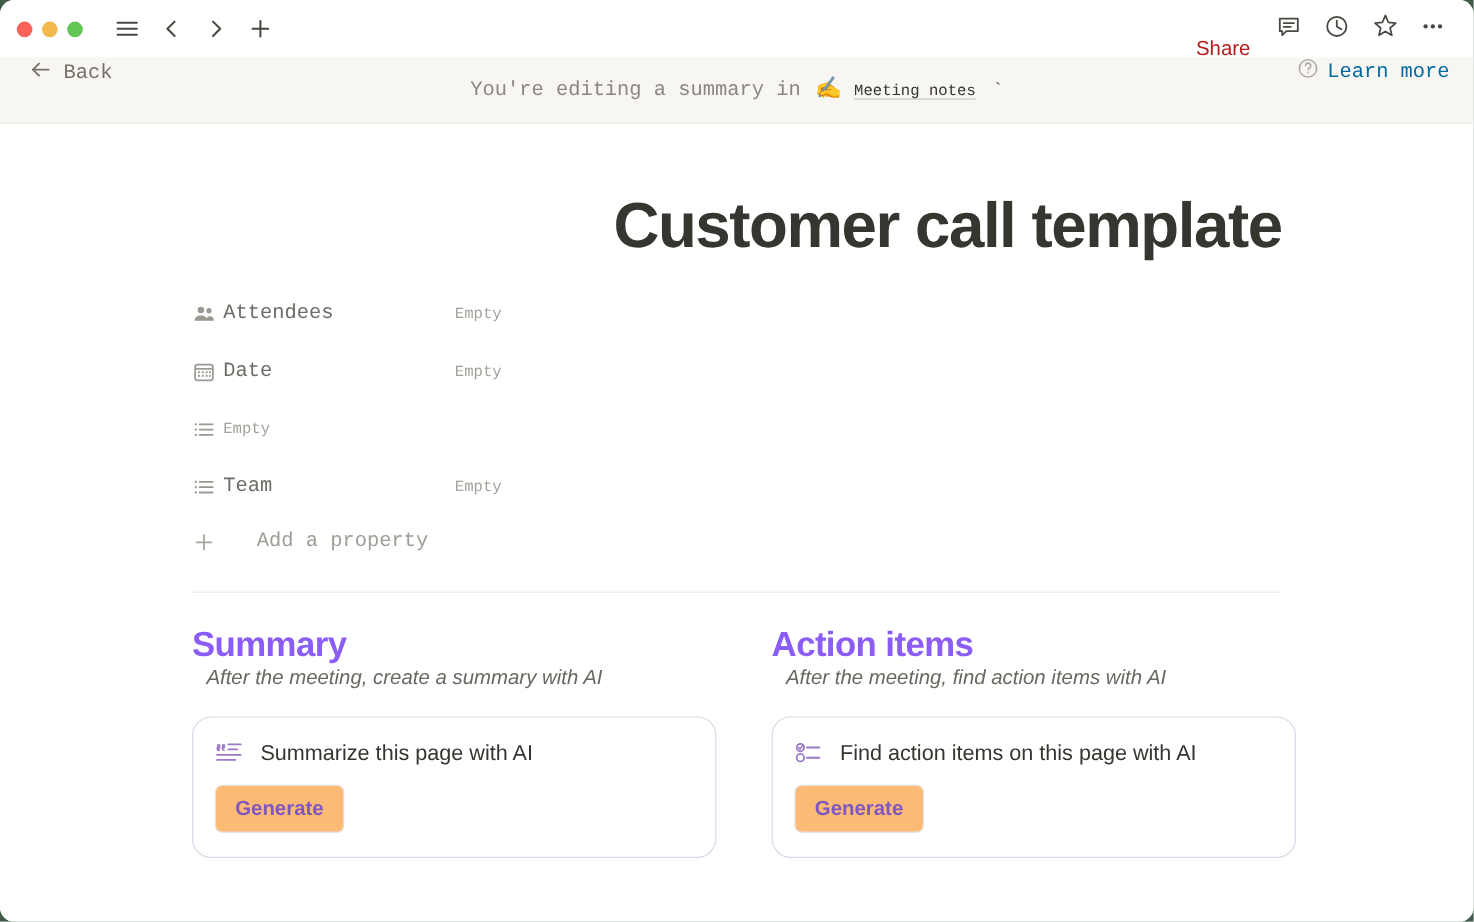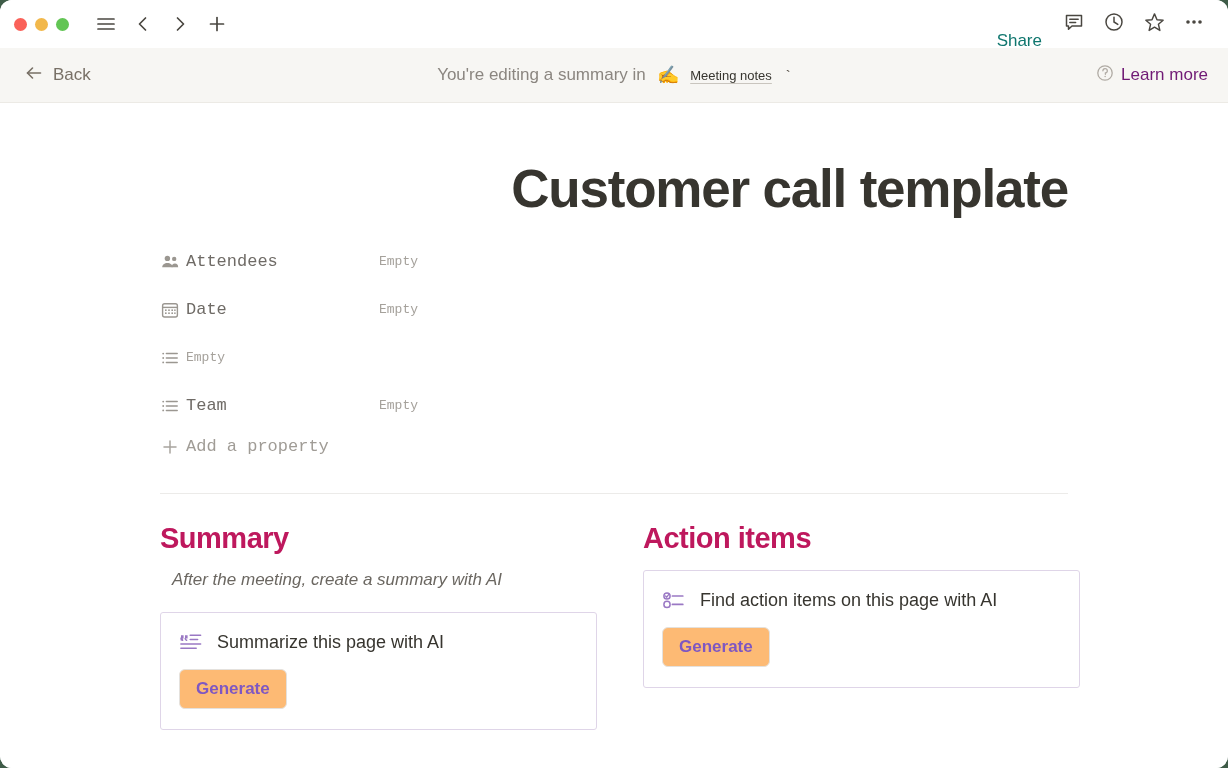--- a/index.html
+++ b/index.html
@@ -72,21 +72,21 @@
 
   .tb-right {
     margin-left: auto;
     display: flex;
     align-items: center;
     gap: 4px;
   }
 
   .share-btn {
     font-size: 17px;
-    color: #0f766e;
+    color: #b91c1c;
     padding: 5px 10px;
     border-radius: 6px;
     cursor: pointer;
     white-space: nowrap;
     margin-top: 33px;
   }
 
   .tb-icon-btn {
     width: 36px;
     height: 34px;
@@ -97,23 +97,24 @@
     cursor: pointer;
   }
 
   
   .banner {
     height: 55px;
     flex: 0 0 55px;
     background: #f7f6f3;
     border-bottom: 1px solid #eceae5;
     display: flex;
-    align-items: center;
+    align-items: flex-start;
     padding: 0 20px 0 24px;
     position: relative;
+    font-family: Liberation Mono, monospace;
   }
 
   .back-btn {
     display: flex;
     align-items: center;
     gap: 9px;
     color: #787066;
     font-size: 17px;
     cursor: pointer;
     z-index: 2;
@@ -157,21 +158,21 @@
     font-size: 15px;
     color: #504a41;
     margin-left: 6px;
   }
 
   .learn-more {
     margin-left: auto;
     display: flex;
     align-items: center;
     gap: 7px;
-    color: #701a75;
+    color: #0369a1;
     font-size: 17px;
     cursor: pointer;
     z-index: 2;
   }
 
   
   .page {
     flex: 1 1 auto;
     background: #ffffff;
     overflow: hidden;
@@ -221,23 +222,24 @@
     flex: 0 0 193px;
   }
 
   .prop-value {
     font-size: 13px;
     color: #a5a19b;
   }
 
   .add-prop {
     display: flex;
-    align-items: flex-start;
+    align-items: center;
     height: 30px;
     cursor: pointer;
+    gap: 28px;
   }
   .add-prop .prop-icon { color: #a8a49e; }
   .add-prop-label {
     font-size: 17px;
     color: #a09c96;
   }
 
   .divider {
     height: 1px;
     background: #ecebe9;
@@ -248,36 +250,35 @@
   
   .columns {
     display: flex;
     gap: 46px;
   }
   .column { width: 437px; flex: 0 0 437px; }
 
   .section-title {
     font-size: 29px;
     font-weight: bold;
-    color: #be185d;
+    color: #8b5cf6;
     letter-spacing: -0.5px;
-    margin-bottom: 15px;
   }
 
   .section-sub {
     font-size: 17px;
     font-style: italic;
     color: #6b6761;
     margin-bottom: 22px;
     margin-left: 12px;
   }
 
   .ai-card {
     border: 1px solid #dfd5e8;
-    border-radius: 3px;
+    border-radius: 16px;
     background: #ffffff;
     padding: 19px 18px 20px 18px;
   }
 
   .ai-card-head {
     display: flex;
     align-items: center;
     gap: 14px;
     margin-bottom: 16px;
   }
@@ -534,20 +535,21 @@
                 </svg>
               </span>
               <span class="ai-card-title">Summarize this page with AI</span>
             </div>
             <button class="generate-btn">Generate</button>
           </div>
         </div>
 
         <div class="column">
           <div class="section-title">Action items</div>
+          <div class="section-sub">After the meeting, find action items with AI</div>
 
           <div class="ai-card">
             <div class="ai-card-head">
               <span class="ai-card-icon">
                 <svg width="22" height="20" viewBox="0 0 22 20" fill="none" stroke="#9a78c4" stroke-width="1.5" stroke-linecap="round">
                   <circle cx="4" cy="6" r="3.1"></circle>
                   <polyline points="2.6,6 3.7,7.2 5.6,4.6" stroke-width="1.3"></polyline>
                   <circle cx="4" cy="14.4" r="3.1"></circle>
                   <line x1="9.4" y1="6" x2="19.8" y2="6" stroke-width="1.7"></line>
                   <line x1="9.4" y1="14.4" x2="19.8" y2="14.4" stroke-width="1.7"></line>

